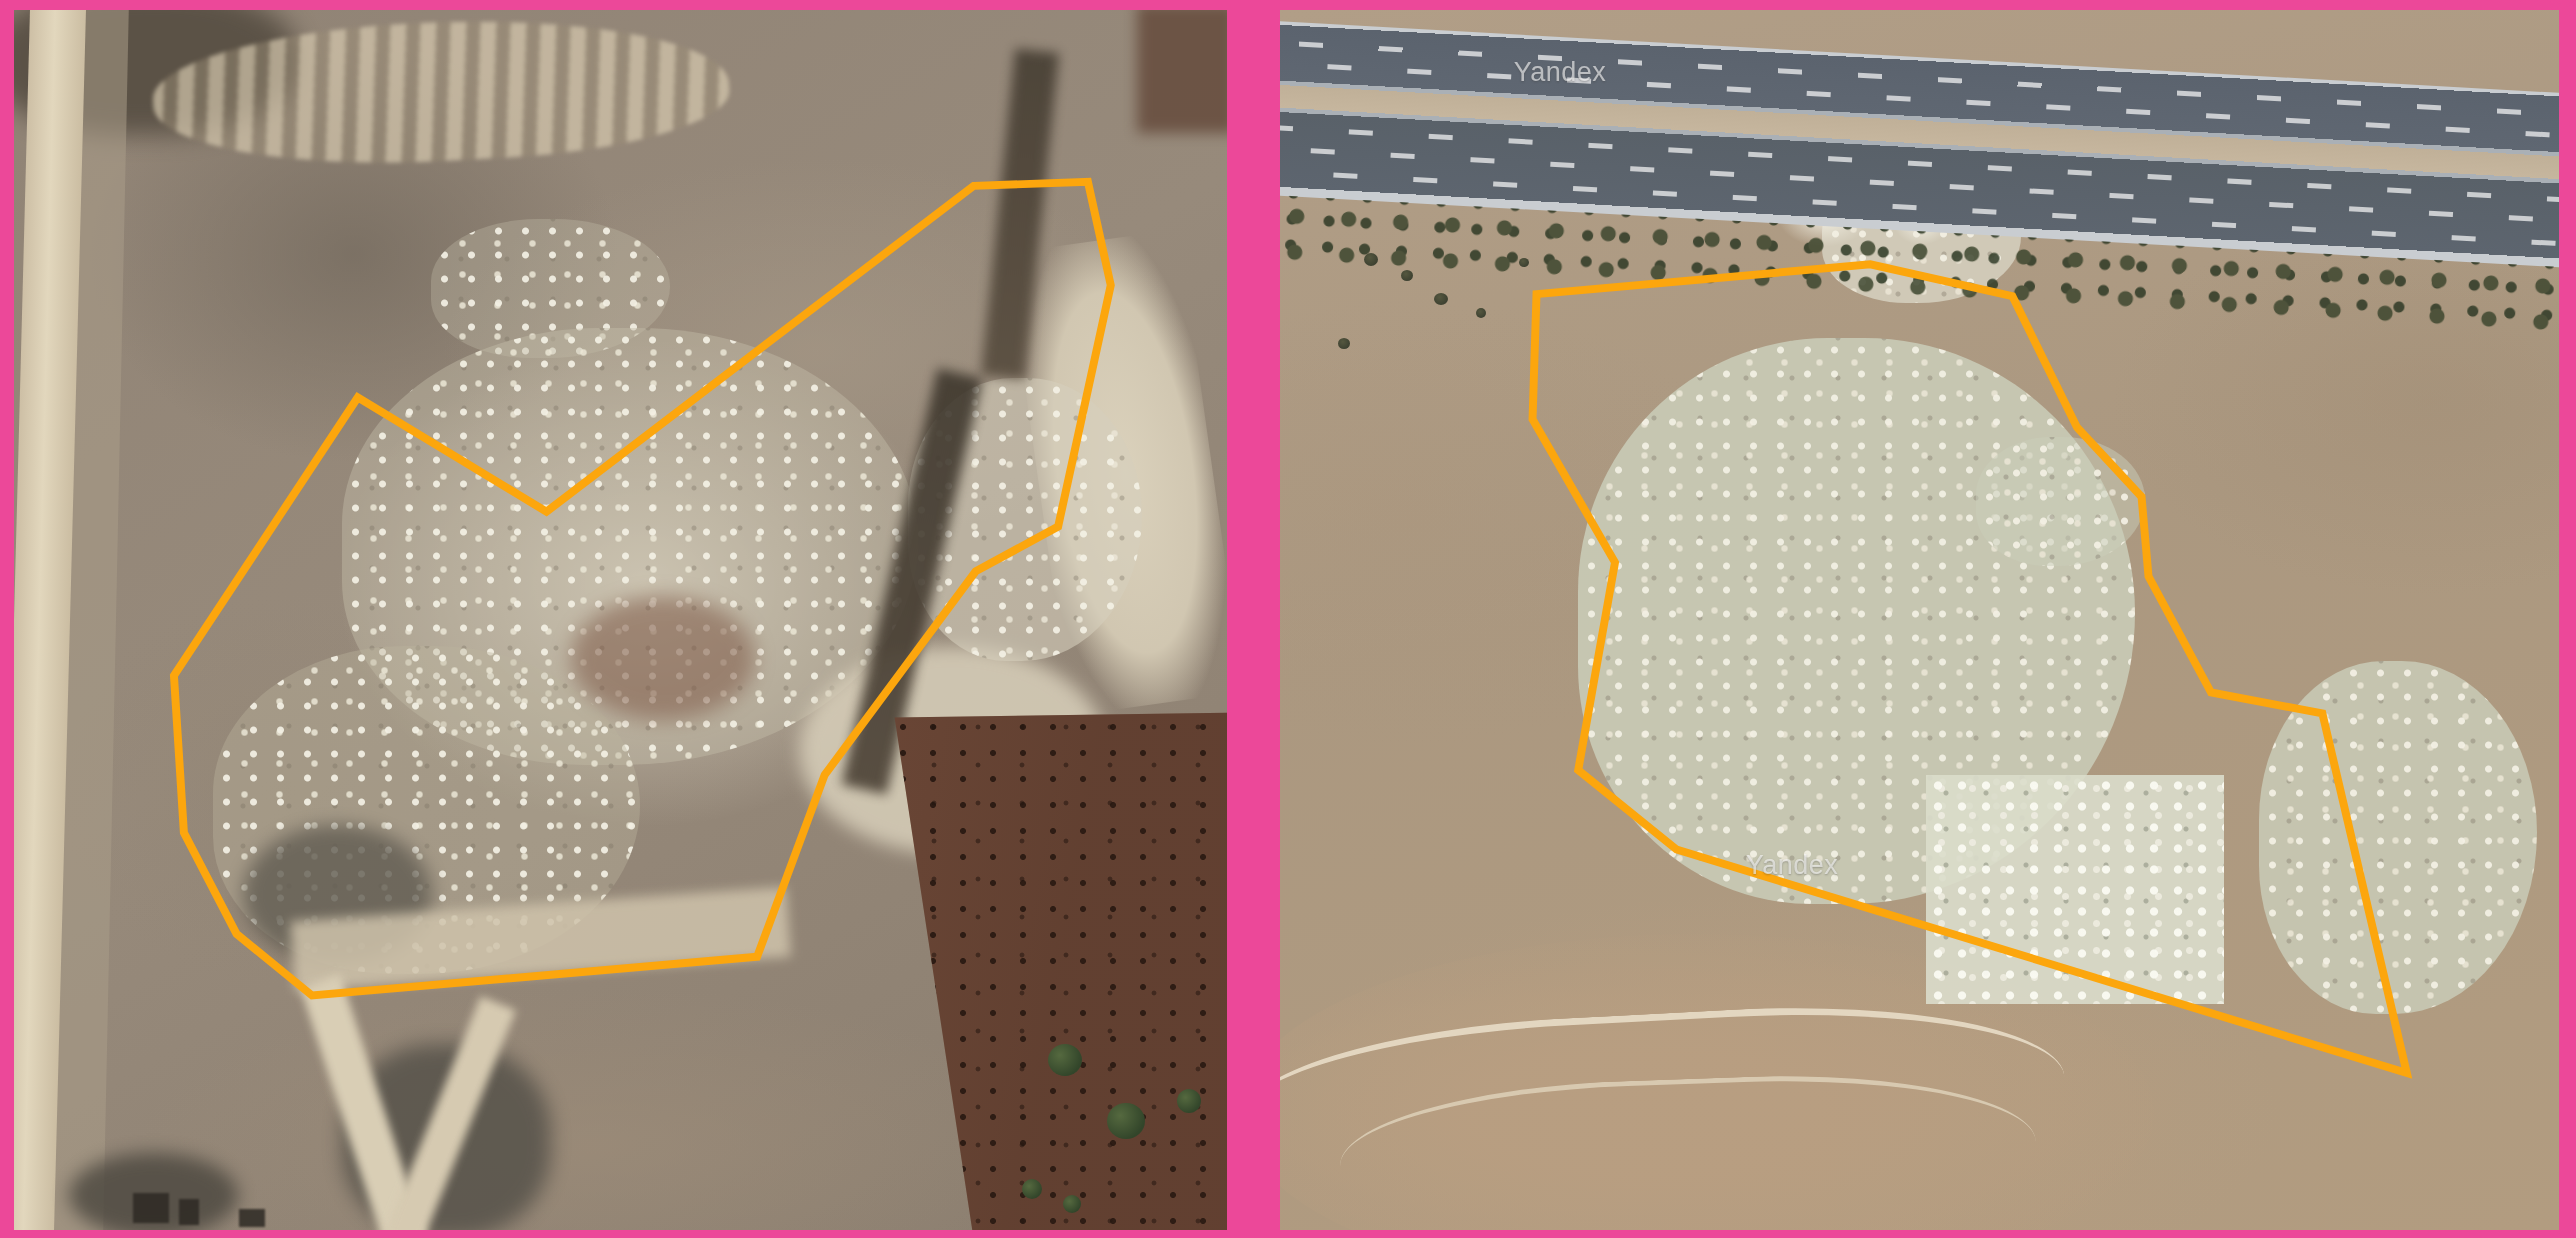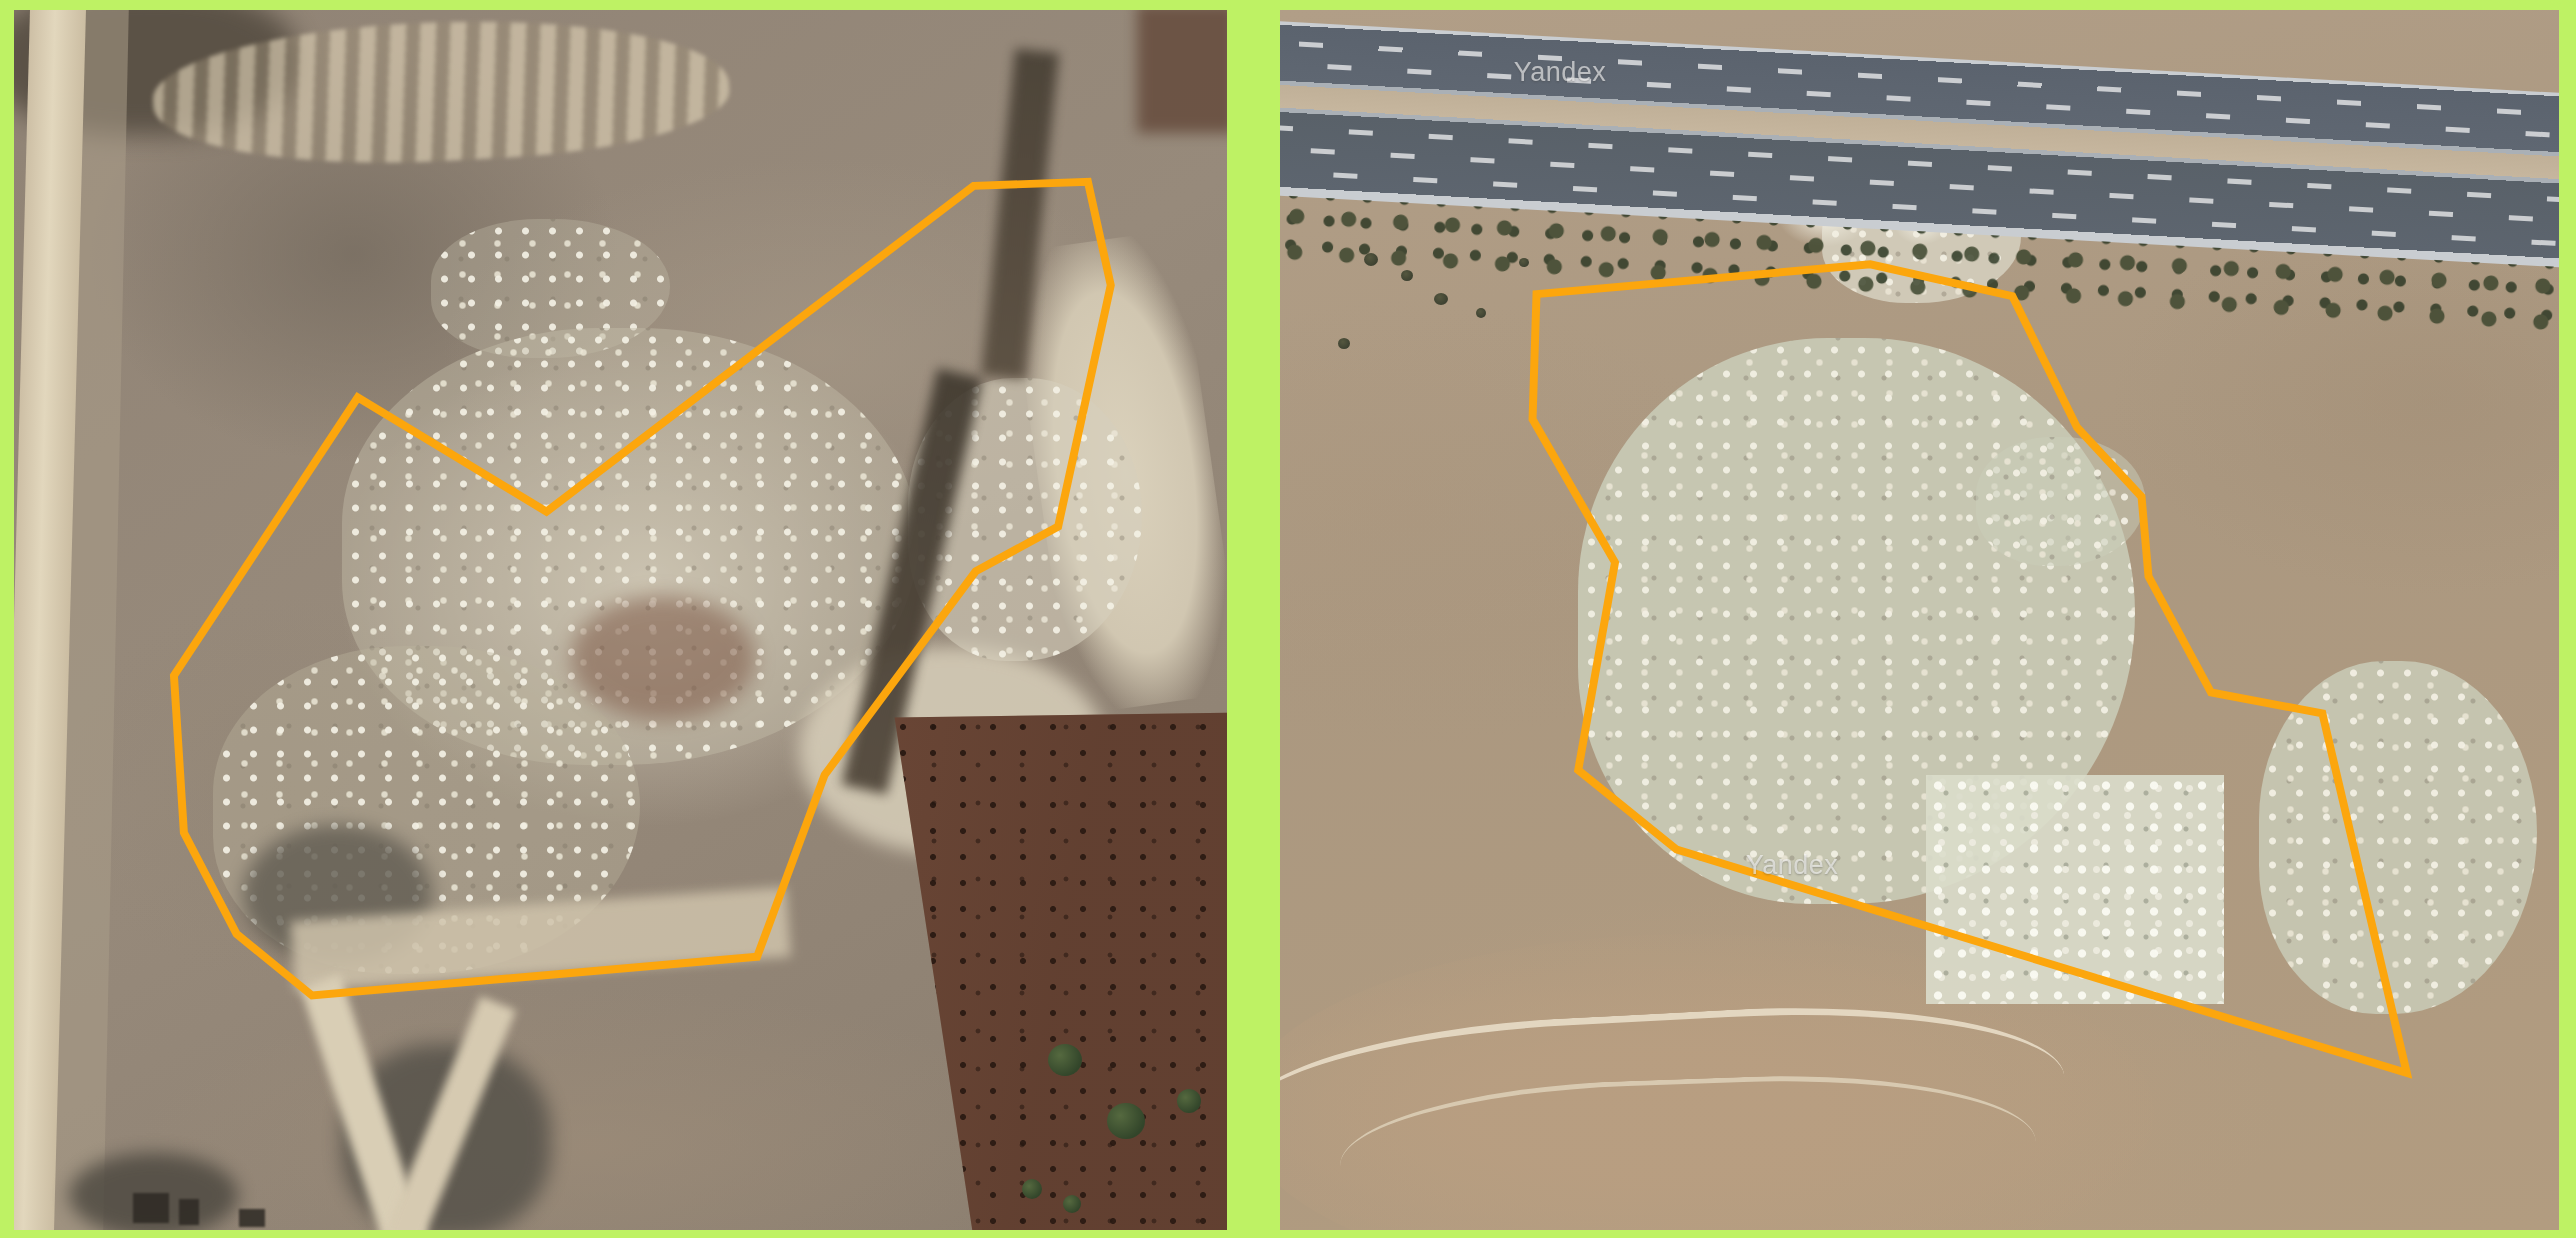--- a/index.html
+++ b/index.html
@@ -1,16 +1,16 @@
 <!DOCTYPE html>
 <html><head>
 <meta charset="utf-8">
 <style>
   html,body{margin:0;padding:0;background:#ffffff;}
-  .canvas{position:relative;width:2576px;height:1238px;background:#bef264;overflow:hidden;
+  .canvas{position:relative;width:2576px;height:1238px;background:#ec4899;overflow:hidden;
           font-family:"Liberation Sans", sans-serif;}
   .panel{position:absolute;overflow:hidden;background:#a3937f;}
   .panel, .panel *{box-sizing:border-box;}
   .layer{position:absolute;}
   .overlay-svg{position:absolute;left:0;top:0;pointer-events:none;}
 
   
   #panel-left{left:14px;top:10px;width:1213px;height:1220px;}
   .l-base{left:0;top:0;width:100%;height:100%;
     background:

